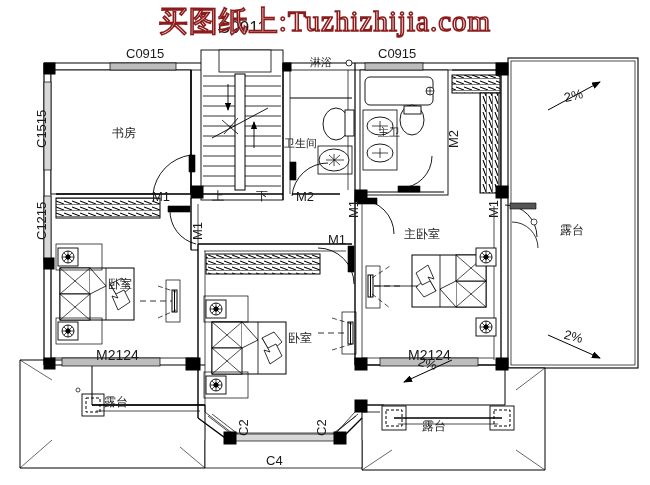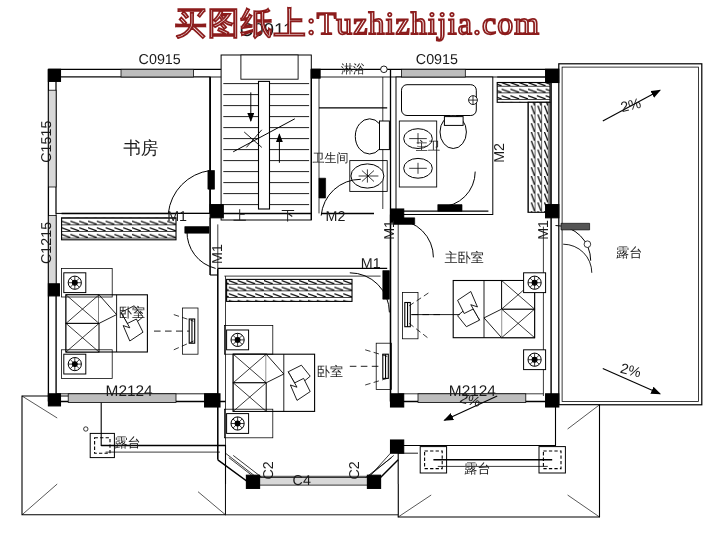--- a/index.html
+++ b/index.html
@@ -299,40 +299,40 @@
       <path d="M452 360 L404 382" stroke-width="1" marker-end="url(#arr)"></path>
 
       <path d="M512 222 A26 26 0 0 1 538 248" stroke-width="0.8"></path>
       <circle cx="534" cy="222" r="3" fill="#fff" stroke="#000" stroke-width="0.7"></circle>
 
       <path d="M191 250 L198 250" stroke-width="1"></path>
       <path d="M160 194 L191 194" stroke-width="1.2"></path>
     </g>
   </svg>
 
-  <div class="lbl lbl-cn" style="left:112px;top:125px;font-size:16px">书房</div>
+  <div class="lbl lbl-cn" style="left:112px;top:125px;font-size:12px">书房</div>
   <div class="lbl lbl-cn" style="left:284px;top:136px;font-size:11px">卫生间</div>
   <div class="lbl lbl-cn" style="left:310px;top:55px;font-size:11px">淋浴</div>
   <div class="lbl lbl-cn" style="left:378px;top:125px;font-size:11px">主卫</div>
   <div class="lbl lbl-cn" style="left:404px;top:226px;font-size:12px">主卧室</div>
   <div class="lbl lbl-cn" style="left:108px;top:276px;font-size:12px">卧室</div>
   <div class="lbl lbl-cn" style="left:288px;top:330px;font-size:12px">卧室</div>
   <div class="lbl lbl-cn" style="left:560px;top:222px;font-size:12px">露台</div>
   <div class="lbl lbl-cn" style="left:104px;top:394px;font-size:12px">露台</div>
   <div class="lbl lbl-cn" style="left:422px;top:418px;font-size:12px">露台</div>
 
   <div class="lbl lbl-cn" style="left:212px;top:188px;font-size:12px">上</div>
   <div class="lbl lbl-cn" style="left:256px;top:188px;font-size:12px">下</div>
 
   <div class="lbl" style="left:126px;top:46px;font-size:13px">C0915</div>
   <div class="lbl" style="left:218px;top:18px;font-size:17px">C0911</div>
   <div class="lbl" style="left:378px;top:46px;font-size:13px">C0915</div>
   <div class="lbl rot90" style="left:34px;top:148px;font-size:13px">C1515</div>
   <div class="lbl rot90" style="left:34px;top:240px;font-size:13px">C1215</div>
-  <div class="lbl" style="left:266px;top:429px;font-size:13px">C4</div>
+  <div class="lbl" style="left:266px;top:453px;font-size:13px">C4</div>
   <div class="lbl rot90" style="left:236px;top:436px;font-size:13px">C2</div>
   <div class="lbl rot90" style="left:314px;top:436px;font-size:13px">C2</div>
 
   <div class="lbl" style="left:152px;top:189px;font-size:13px">M1</div>
   <div class="lbl rot90" style="left:190px;top:240px;font-size:13px">M1</div>
   <div class="lbl" style="left:296px;top:189px;font-size:13px">M2</div>
   <div class="lbl rot90" style="left:346px;top:218px;font-size:13px">M1</div>
   <div class="lbl rot90" style="left:486px;top:218px;font-size:13px">M1</div>
   <div class="lbl rot90" style="left:446px;top:148px;font-size:13px">M2</div>
   <div class="lbl" style="left:328px;top:232px;font-size:13px">M1</div>

